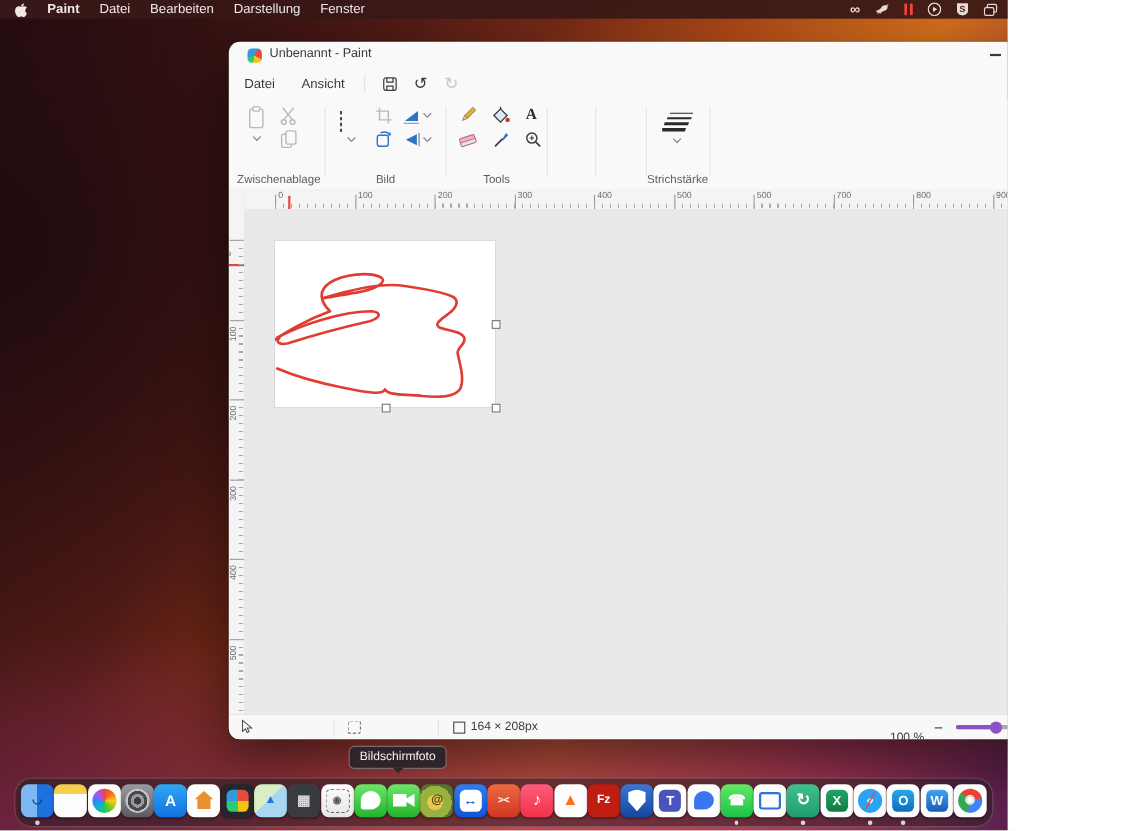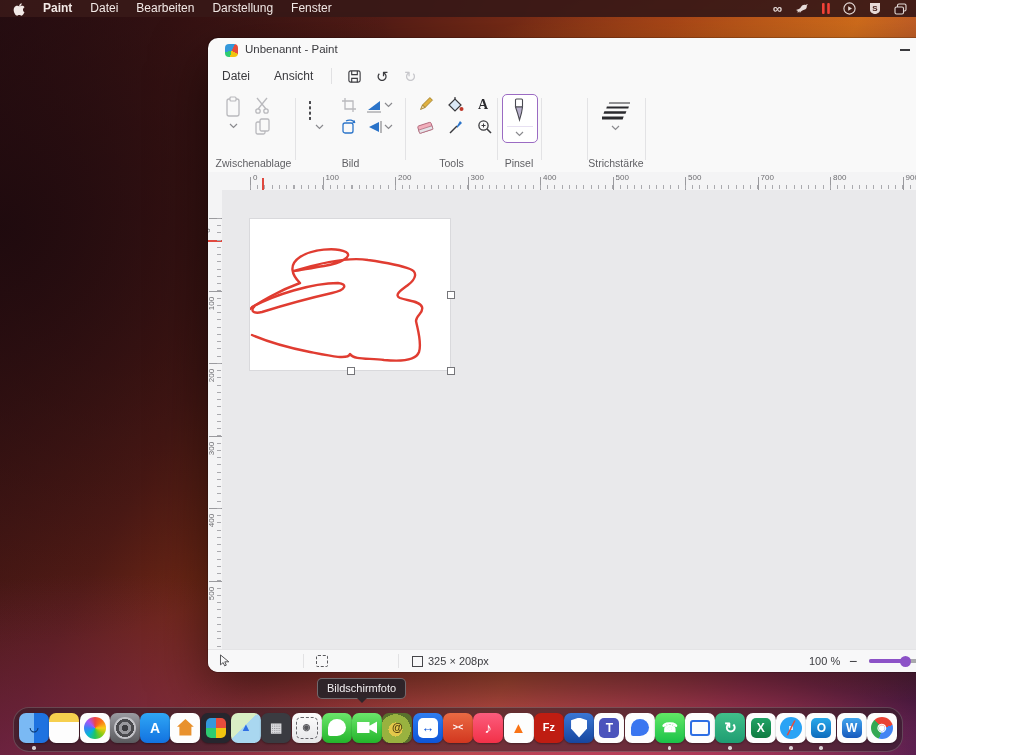--- a/index.html
+++ b/index.html
@@ -347,35 +347,20 @@
           <svg width="16" height="16" viewBox="0 0 16 16">
               <circle cx="6.5" cy="6.5" r="4.6" fill="none" stroke="#3b3b3f" stroke-width="1.3"></circle>
               <line x1="10" y1="10" x2="14" y2="14" stroke="#3b3b3f" stroke-width="1.6"></line>
               <path d="M6.5 4.5v4M4.5 6.5h4" stroke="#3b3b3f" stroke-width="1"></path>
             </svg>
         </span>
         <div class="rlabel">Tools</div>
       </div>
       <div class="rdiv" style="left:289px;"></div>
 
-      <div class="rgroup" style="left:289px;width:44px;">
-        <div class="brushbtn" style="left:5px;">
-          <svg width="16" height="24" viewBox="0 0 16 24" style="position:absolute;left:8px;top:3px;">
-              <rect x="4.5" y="1" width="7" height="8" rx="1" fill="#fff" stroke="#4a4a52" stroke-width="1.1"></rect>
-              <path d="M4.5 9h7l-1 6-2 7-2-7z" fill="#b9b1cc" stroke="#4a4a52" stroke-width="1.1"></path>
-            </svg>
-          <span class="bsep"></span>
-          <span class="rib-abs chev" style="left:12px;top:36px;">
-            <svg width="9" height="6" viewBox="0 0 9 6">
-                <polyline points="1,1 4.5,4.5 8,1" fill="none" stroke="#8a8a8e" stroke-width="1.2"></polyline>
-              </svg>
-          </span>
-        </div>
-        <div class="rlabel">Pinsel</div>
-      </div>
       <div class="rdiv" style="left:333px;"></div>
 
       <div class="rdiv" style="left:379px;"></div>
 
       <div class="rgroup" style="left:379px;width:58px;">
         <span class="rib-abs" style="left:15px;top:10px;">
           <svg width="28" height="20" viewBox="0 0 28 20">
               <g transform="skewX(-18)">
                 <line x1="8" y1="3" x2="30" y2="3" stroke="#2a2a2e" stroke-width="1"></line>
                 <line x1="7" y1="7.5" x2="29" y2="7.5" stroke="#2a2a2e" stroke-width="1.8"></line>
@@ -457,23 +442,23 @@
             <path d="M3 1v12l3.2-2.8 1.8 4 2-.9-1.8-4H13z" fill="#f8f8f9" stroke="#46464a" stroke-width="1.1" transform="scale(0.9)"></path>
           </svg>
       </span>
       <span class="sb-sep" style="left:95px;"></span>
       <span class="sb-abs" style="left:108px;top:5px;">
           <span class="sel-glyph"></span>
         </span>
       <span class="sb-sep" style="left:190px;"></span>
       <span class="sb-abs" style="left:204px;top:5px;">
         <span class="cs-glyph"></span>
-        <span>325 × 208px</span>
-      </span>
-      <span class="sb-abs" style="left:601px;top:5px;">100 %</span>
+        <span>164 × 208px</span>
+      </span>
+      <span class="sb-abs" style="left:601px;top:15px;">100 %</span>
       <span class="sb-abs pm-math" style="left:641px;top:3px;">−</span>
       <span class="sb-abs" style="left:661px;top:9px;">
         <span class="zoom-slider">
             <span class="zoom-fill"></span>
             <span class="zoom-thumb"></span>
           </span>
       </span>
       <span class="sb-abs pm-math" style="left:762px;top:3px;">+</span>
     </div>
   </div>

